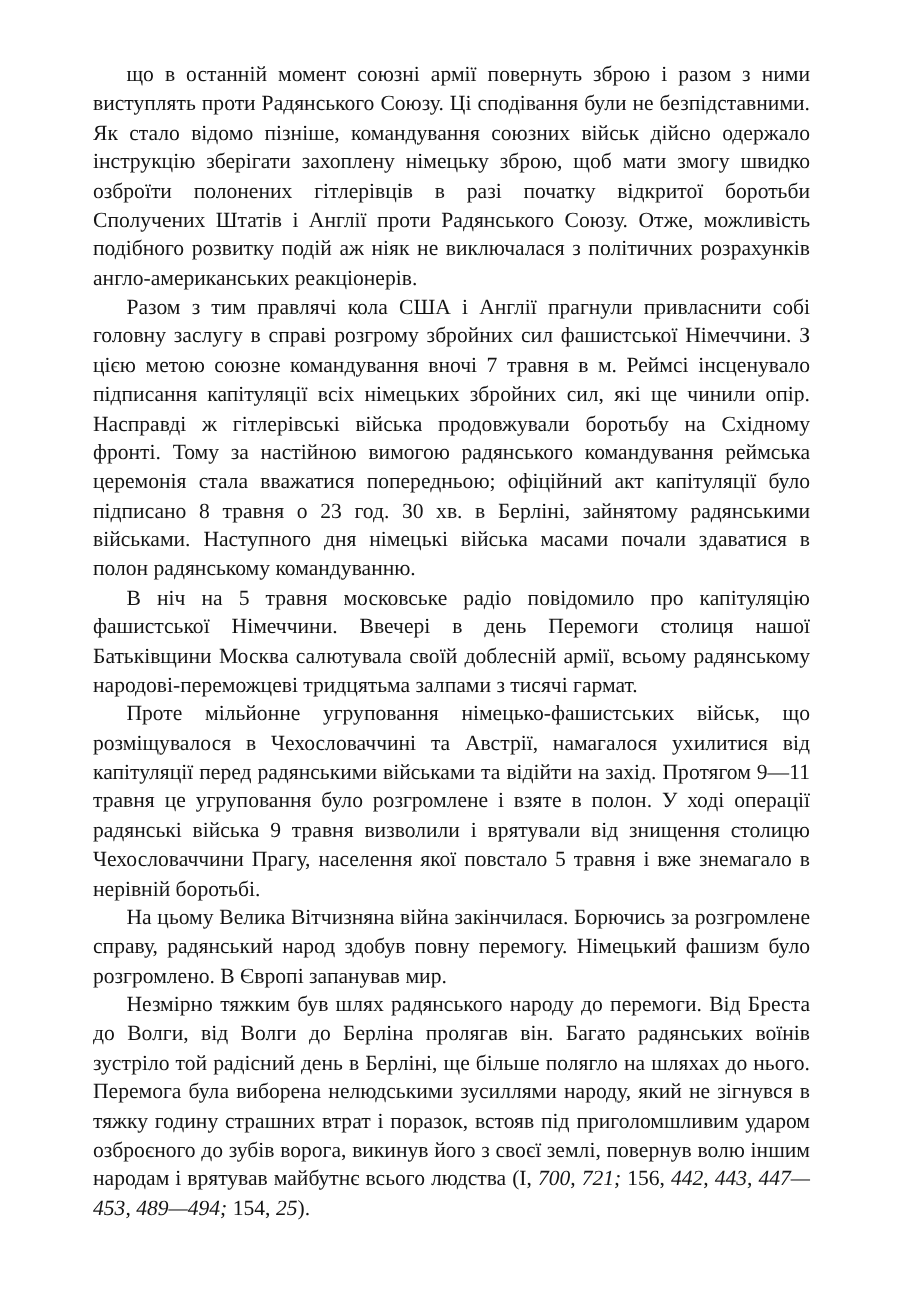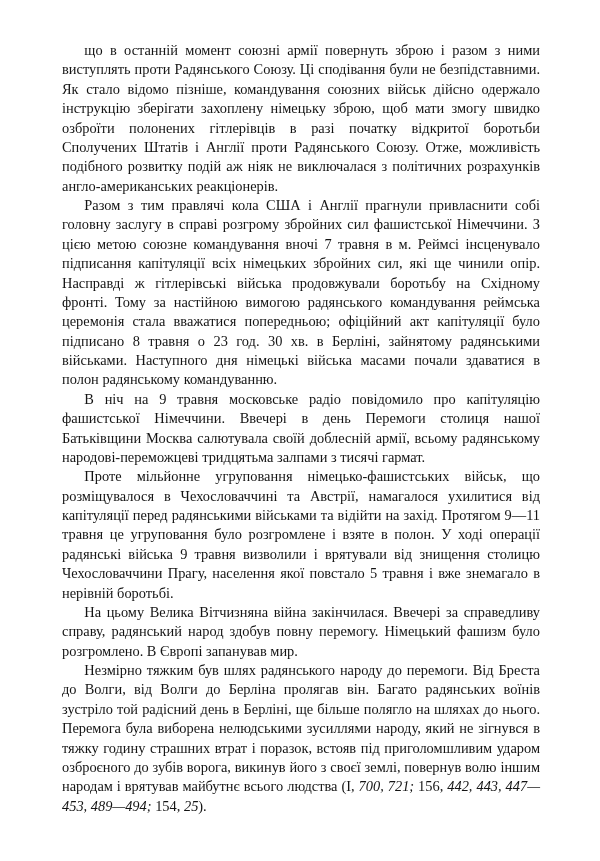--- a/index.html
+++ b/index.html
@@ -61,21 +61,21 @@
   }
 </style>
 </head>
 <body>
 
 <div class="page">
 
   <div class="body-text">
     <p>що в останній момент союзні армії повернуть зброю і разом з ними виступлять проти Радянського Союзу. Ці сподівання були не безпідставними. Як стало відомо пізніше, командування союзних військ дійсно одержало інструкцію зберігати захоплену німецьку зброю, щоб мати змогу швидко озброїти полонених гітлерівців в разі початку відкритої боротьби Сполучених Штатів і Англії проти Радянського Союзу. Отже, можливість подібного розвитку подій аж ніяк не виключалася з політичних розрахунків англо-американських реакціонерів.</p>
     <p>Разом з тим правлячі кола США і Англії прагнули привласнити собі головну заслугу в справі розгрому збройних сил фашистської Німеччини. З цією метою союзне командування вночі 7 травня в м. Реймсі інсценувало підписання капітуляції всіх німецьких збройних сил, які ще чинили опір. Насправді ж гітлерівські війська продовжували боротьбу на Східному фронті. Тому за настійною вимогою радянського командування реймська церемонія стала вважатися попередньою; офіційний акт капітуляції було підписано 8 травня о 23 год. 30 хв. в Берліні, зайнятому радянськими військами. Наступного дня німецькі війська масами почали здаватися в полон радянському командуванню.</p>
-    <p>В ніч на 9 травня московське радіо повідомило про капітуляцію фашистської Німеччини. Ввечері в день Перемоги столиця нашої Батьківщини Москва салютувала своїй доблесній армії, всьому радянському народові-переможцеві тридцятьма залпами з тисячі гармат.</p>
+    <p>В ніч на 5 травня московське радіо повідомило про капітуляцію фашистської Німеччини. Ввечері в день Перемоги столиця нашої Батьківщини Москва салютувала своїй доблесній армії, всьому радянському народові-переможцеві тридцятьма залпами з тисячі гармат.</p>
     <p>Проте мільйонне угруповання німецько-фашистських військ, що розміщувалося в Чехословаччині та Австрії, намагалося ухилитися від капітуляції перед радянськими військами та відійти на захід. Протягом 9—11 травня це угруповання було розгромлене і взяте в полон. У ході операції радянські війська 9 травня визволили і врятували від знищення столицю Чехословаччини Прагу, населення якої повстало 5 травня і вже знемагало в нерівній боротьбі.</p>
-    <p>На цьому Велика Вітчизняна війна закінчилася. Ввечері за справедливу справу, радянський народ здобув повну перемогу. Німецький фашизм було розгромлено. В Європі запанував мир.</p>
+    <p>На цьому Велика Вітчизняна війна закінчилася. Борючись за розгромлене справу, радянський народ здобув повну перемогу. Німецький фашизм було розгромлено. В Європі запанував мир.</p>
     <p><span>Незмірно тяжким був шлях радянського народу до перемоги. Від Бреста до Волги, від Волги до Берліна пролягав він. Багато радянських воїнів зустріло той радісний день в Берліні, ще більше полягло на шляхах до нього. Перемога була виборена нелюдськими зусиллями народу, який не зігнувся в тяжку годину страшних втрат і поразок, встояв під приголомшливим ударом озброєного до зубів ворога, викинув його з своєї землі, повернув волю іншим народам і врятував майбутнє всього людства </span><span>(I, </span><i>700, 721;</i><span> 156, </span><i>442, 443, 447—453, 489—494;</i><span> 154, </span><i>25</i><span>).</span></p>
   </div>
 
   <div class="page-number">218</div>
 
 </div>
 
 </body></html>

